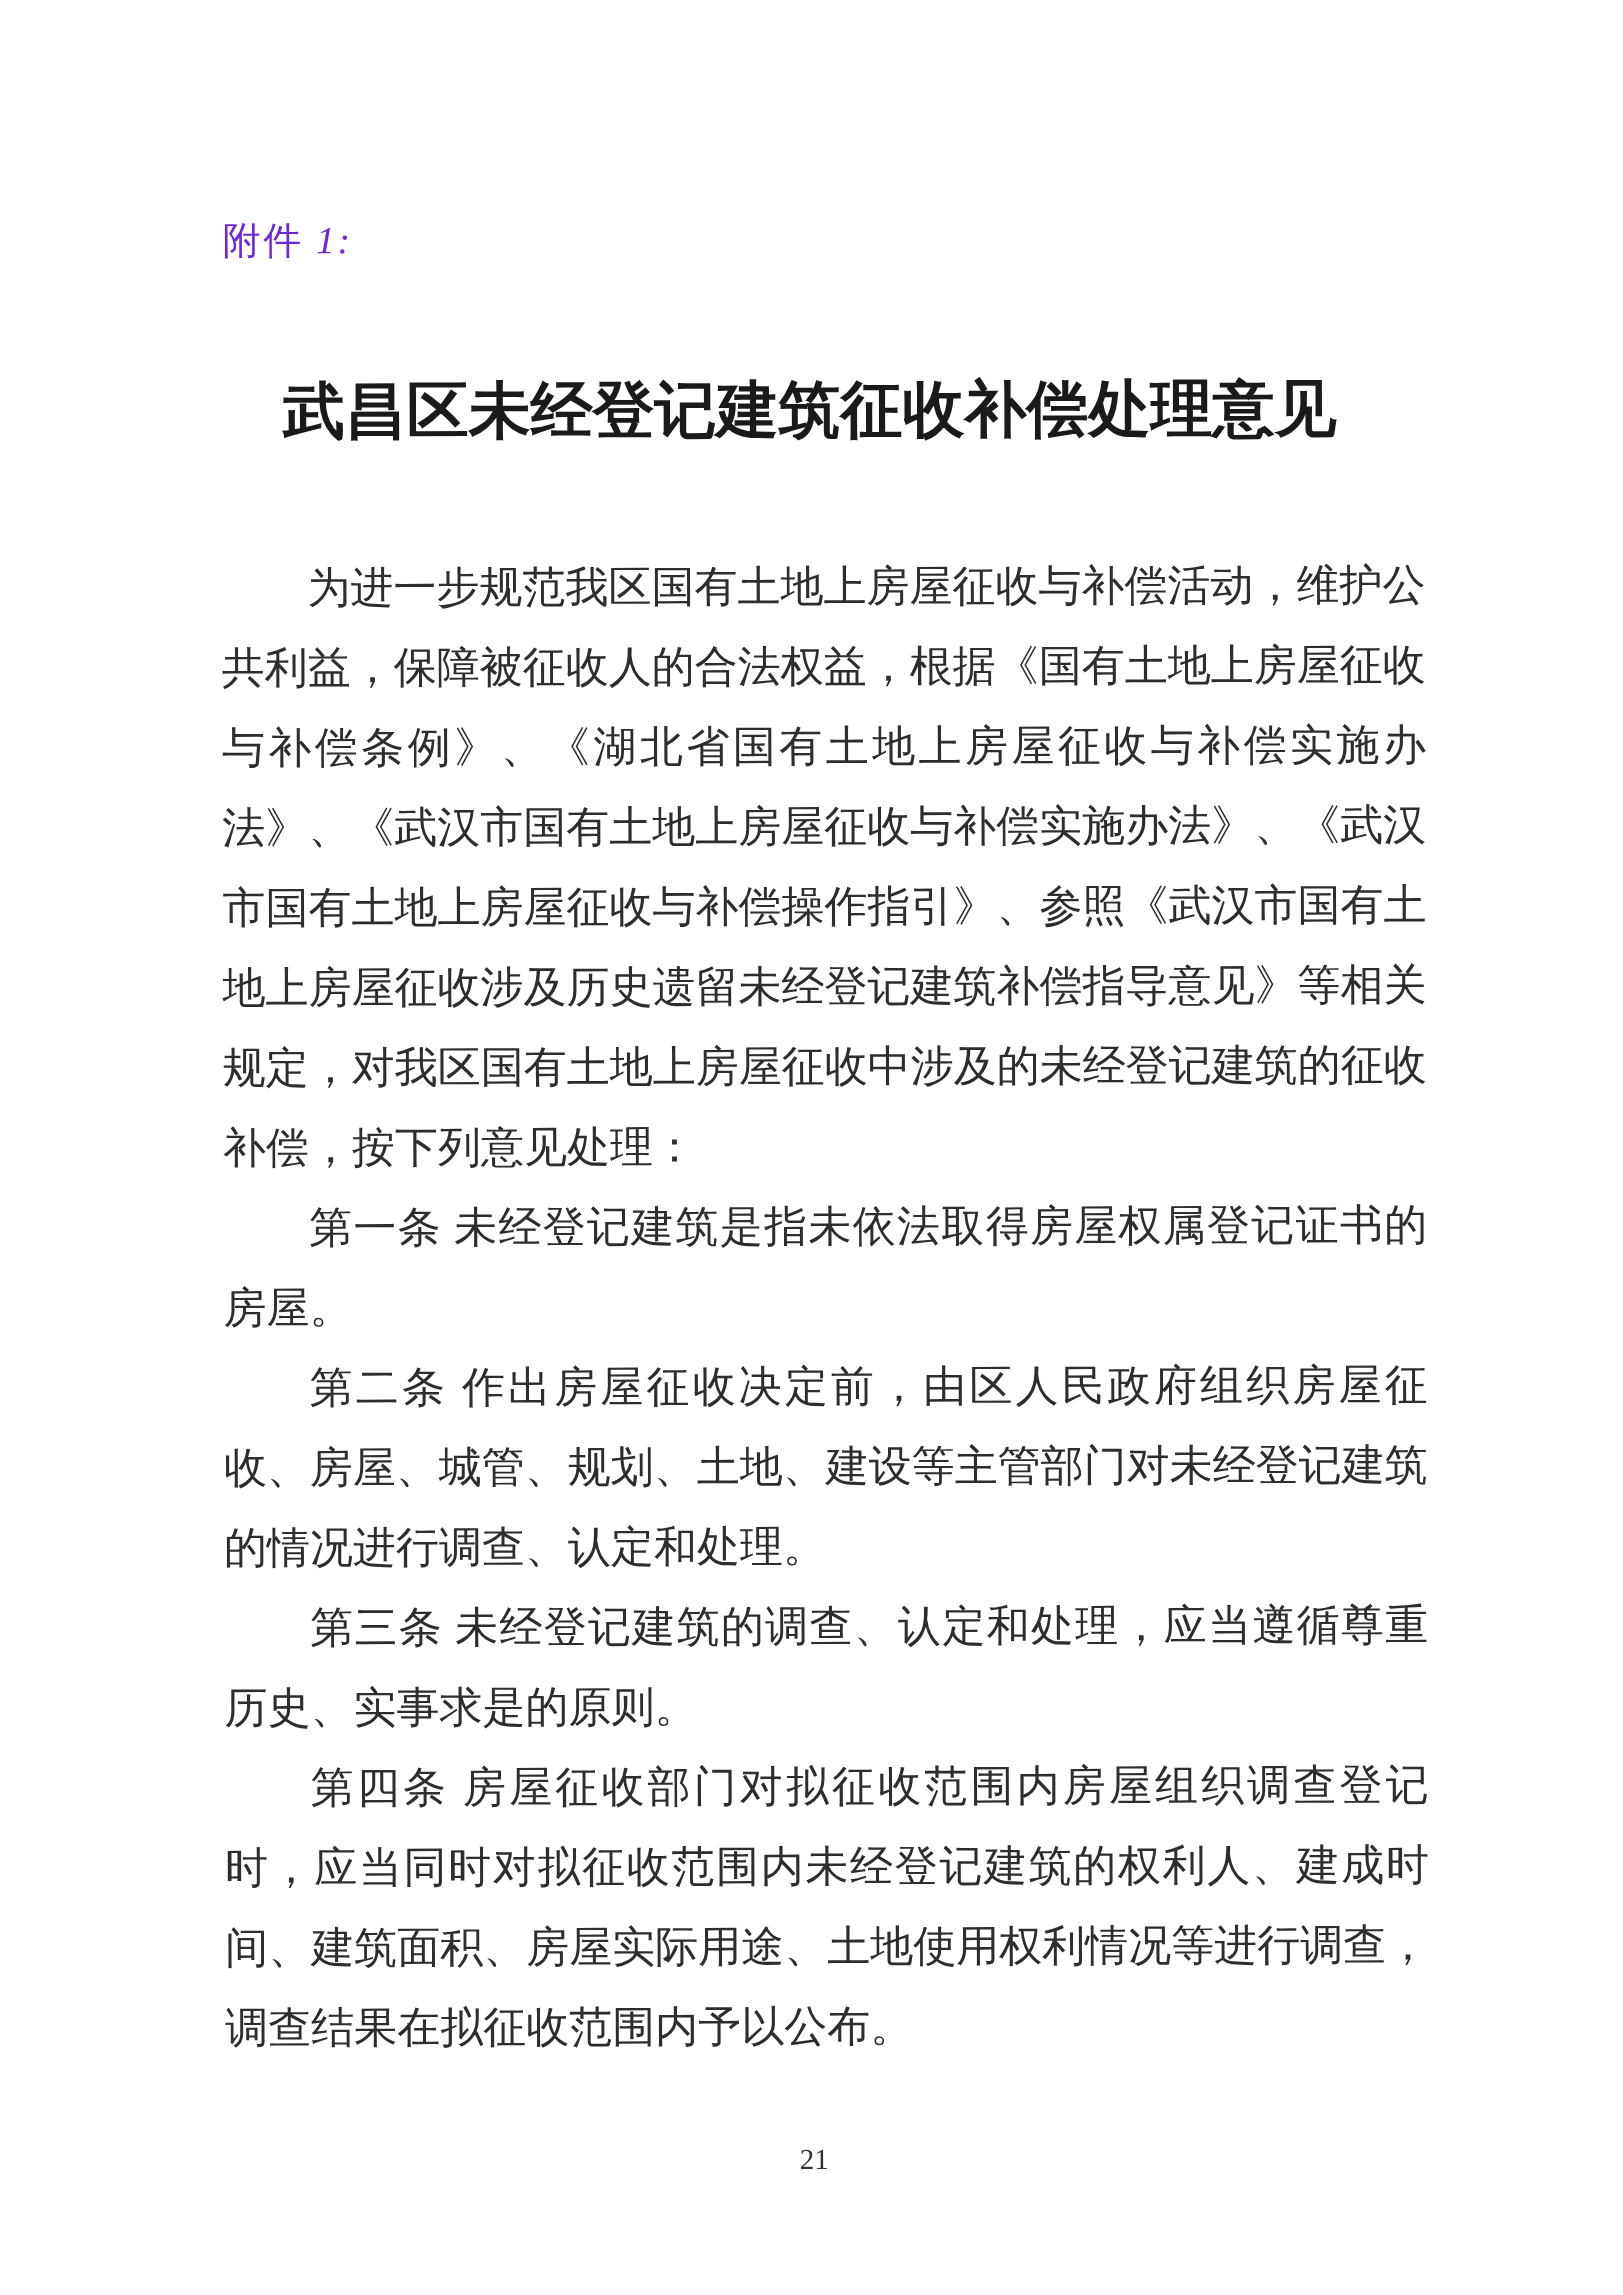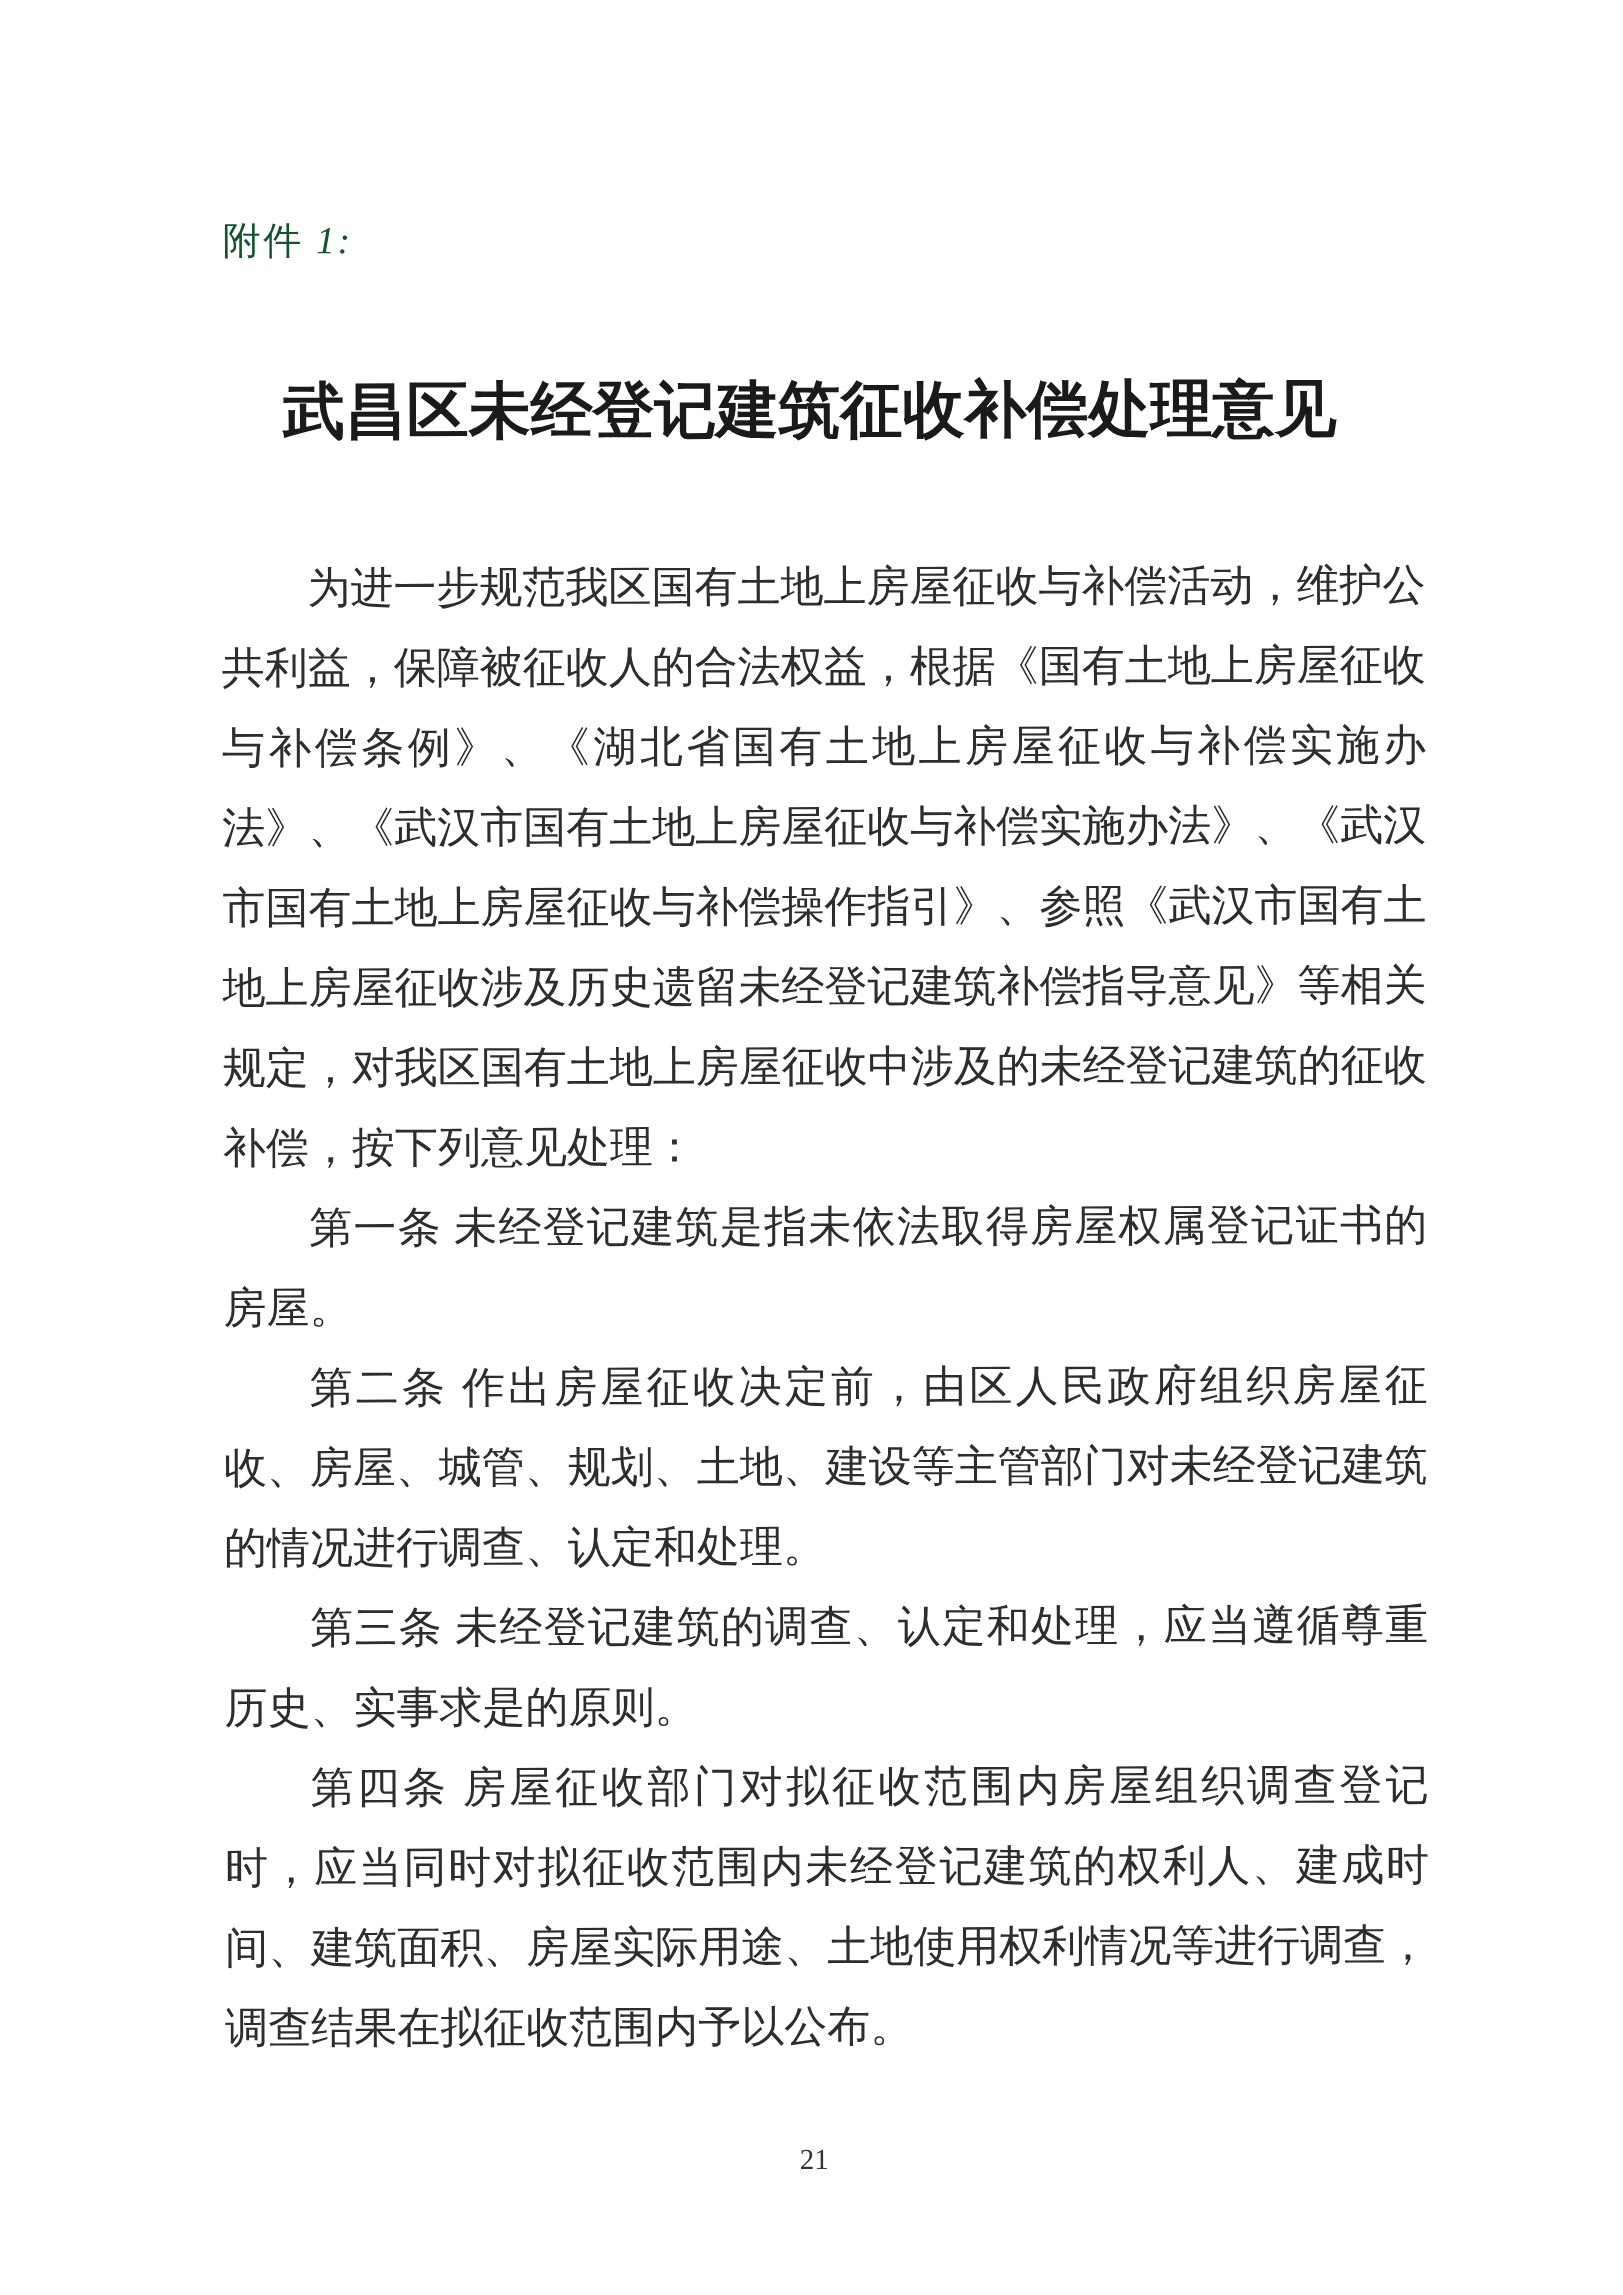--- a/index.html
+++ b/index.html
@@ -26,21 +26,21 @@
   .leaning {
     font-style: italic;
     font-style: oblique 6deg;
   }
   .attachment-label {
     position: absolute;
     left: 225px;
     top: 216px;
     font-size: 38px;
     line-height: 46px;
-    color: #14532d;
+    color: #6d28d9;
     letter-spacing: 2.6px;
     white-space: nowrap;
   }
   .doc-title {
     position: absolute;
     left: 0;
     top: 374px;
     width: 100%;
     text-align: center;
     font-size: 62px;

